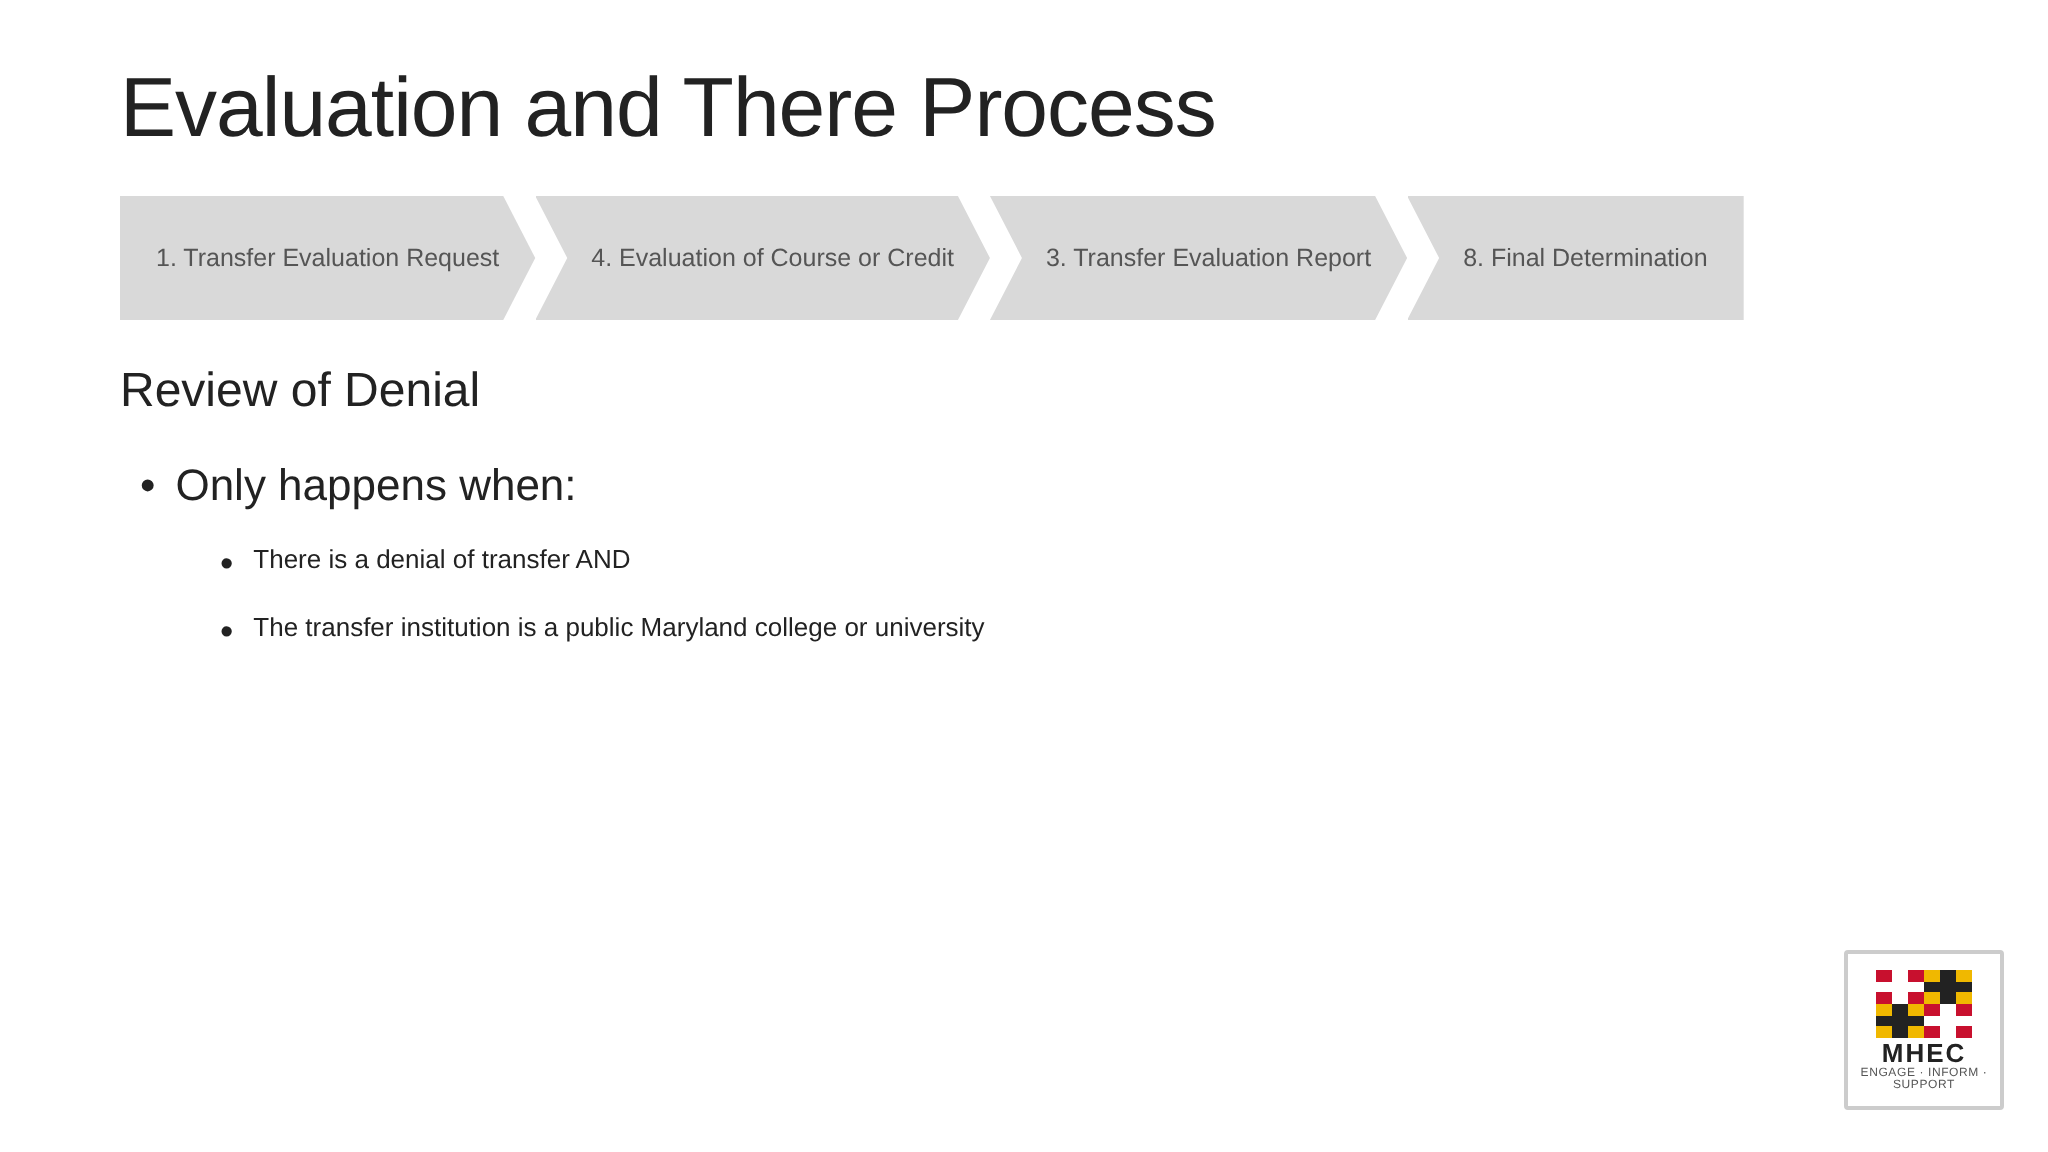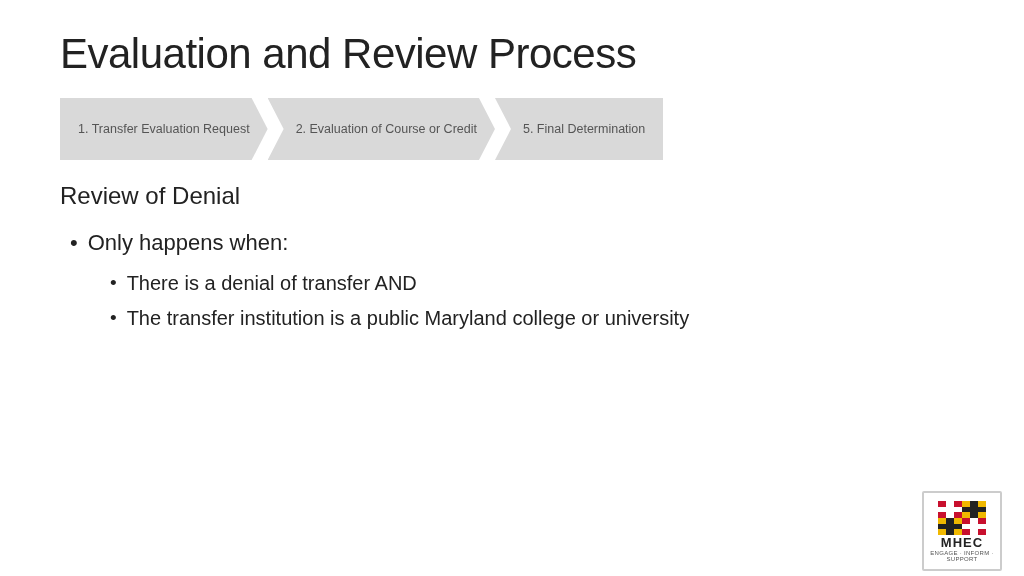--- a/index.html
+++ b/index.html
@@ -89,39 +89,39 @@
       margin-top: 18px;
     }
 
     .bullet-main::before {
       content: '•';
       font-size: 22px;
       flex-shrink: 0;
     }
 
     .bullet-sub {
-      font-size: 20px;
+      font-size: 13px;
       color: #222;
       margin-bottom: 12px;
       padding-left: 50px;
       display: flex;
       align-items: flex-start;
       gap: 10px;
     }
 
     .bullet-sub::before {
       content: '•';
       font-size: 19px;
       flex-shrink: 0;
     }
 
     
     .mhec-logo {
       position: absolute;
-      bottom: 14px;
+      bottom: 30px;
       right: 22px;
       width: 80px;
       height: 71px;
     }
 
     .mhec-logo-inner {
       width: 80px;
       height: 80px;
       border: 2px solid #ccc;
       display: flex;
@@ -150,31 +150,34 @@
     .maryland-flag-svg {
       width: 48px;
       height: 34px;
     }
   </style>
 </head>
 <body>
 
 <div class="slide">
 
-  <h1 class="title">Evaluation and Review Process</h1>
+  <h1 class="title">Evaluation and There Process</h1>
 
   <div class="process-flow">
     <div class="step first">
       <span>1. Transfer Evaluation Request</span>
     </div>
     <div class="step">
-      <span>2. Evaluation of Course or Credit</span>
+      <span>4. Evaluation of Course or Credit</span>
+    </div>
+    <div class="step">
+      <span>3. Transfer Evaluation Report</span>
     </div>
     <div class="step last">
-      <span>5. Final Determination</span>
+      <span>8. Final Determination</span>
     </div>
   </div>
 
   <div class="section-title">Review of Denial</div>
 
   <div class="bullet-main">
     <span>Only happens when:</span>
   </div>
 
   <div class="bullet-sub">

